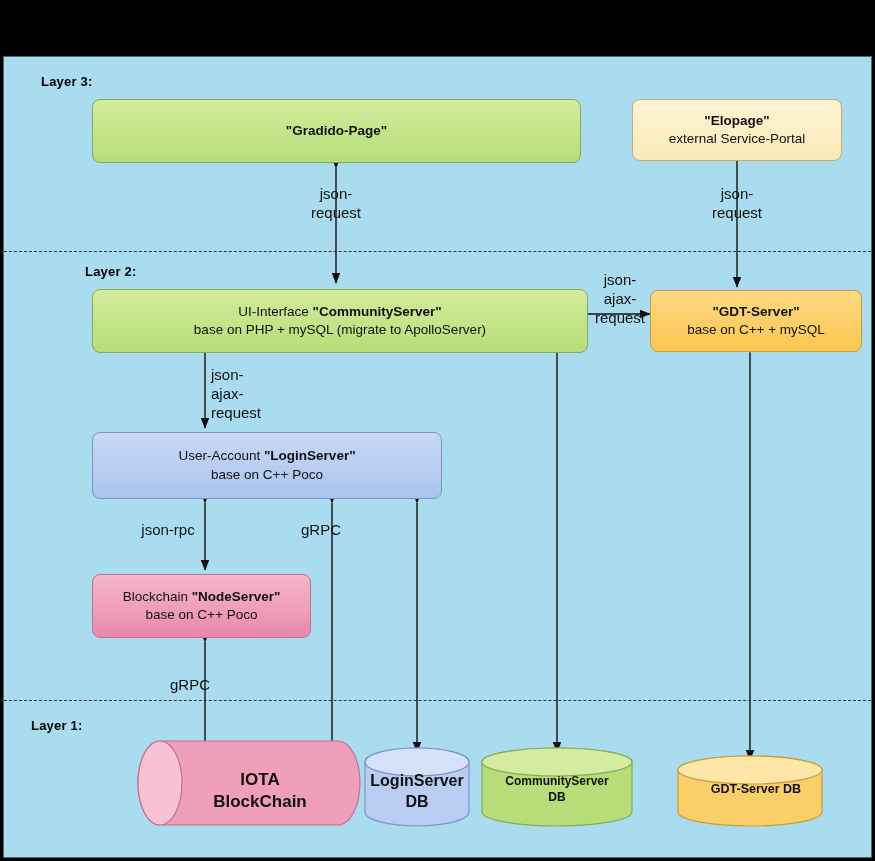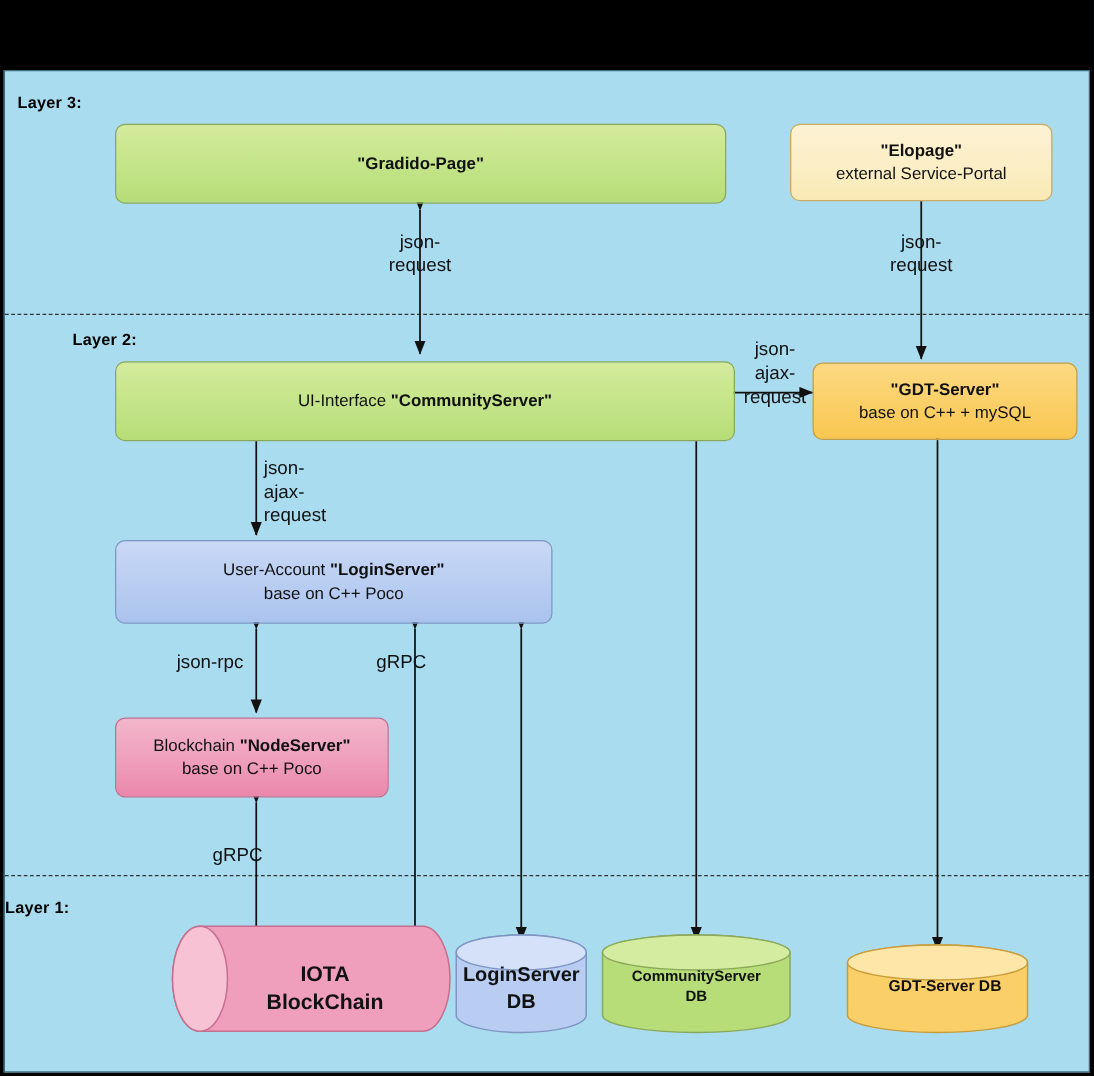--- a/index.html
+++ b/index.html
@@ -28,20 +28,21 @@
     background: #aadcf0;
     border: 1px solid #3d6e80;
     box-sizing: border-box;
   }
   .layer-label {
     position: absolute;
     font-size: 13px;
     font-weight: bold;
     color: #000;
     letter-spacing: 0.2px;
+    margin-left: 27px;
   }
   .divider {
     position: absolute;
     border-top: 1.5px dashed #333;
     height: 0;
   }
   .box {
     position: absolute;
     box-sizing: border-box;
     border-radius: 8px;
@@ -148,20 +149,21 @@
     <span class="ln"><b>"Gradido-Page"</b></span>
   </div>
 
   <div class="box cream" style="left:632px; top:99px; width:210px; height:62px;">
     <span class="ln"><b>"Elopage"</b></span>
     <span class="ln">external Service-Portal</span>
   </div>
 
   <div class="box green" style="left:92px; top:289px; width:496px; height:64px;">
     <span class="ln">UI-Interface <b>"CommunityServer"</b></span>
+    <span class="ln">base on PHP + mySQL (migrate to ApolloServer)</span>
   </div>
 
   <div class="box orange" style="left:650px; top:290px; width:212px; height:62px;">
     <span class="ln"><b>"GDT-Server"</b></span>
     <span class="ln">base on C++ + mySQL</span>
   </div>
 
   <div class="box blue" style="left:92px; top:432px; width:350px; height:67px;">
     <span class="ln">User-Account <b>"LoginServer"</b></span>
     <span class="ln">base on C++ Poco</span>

